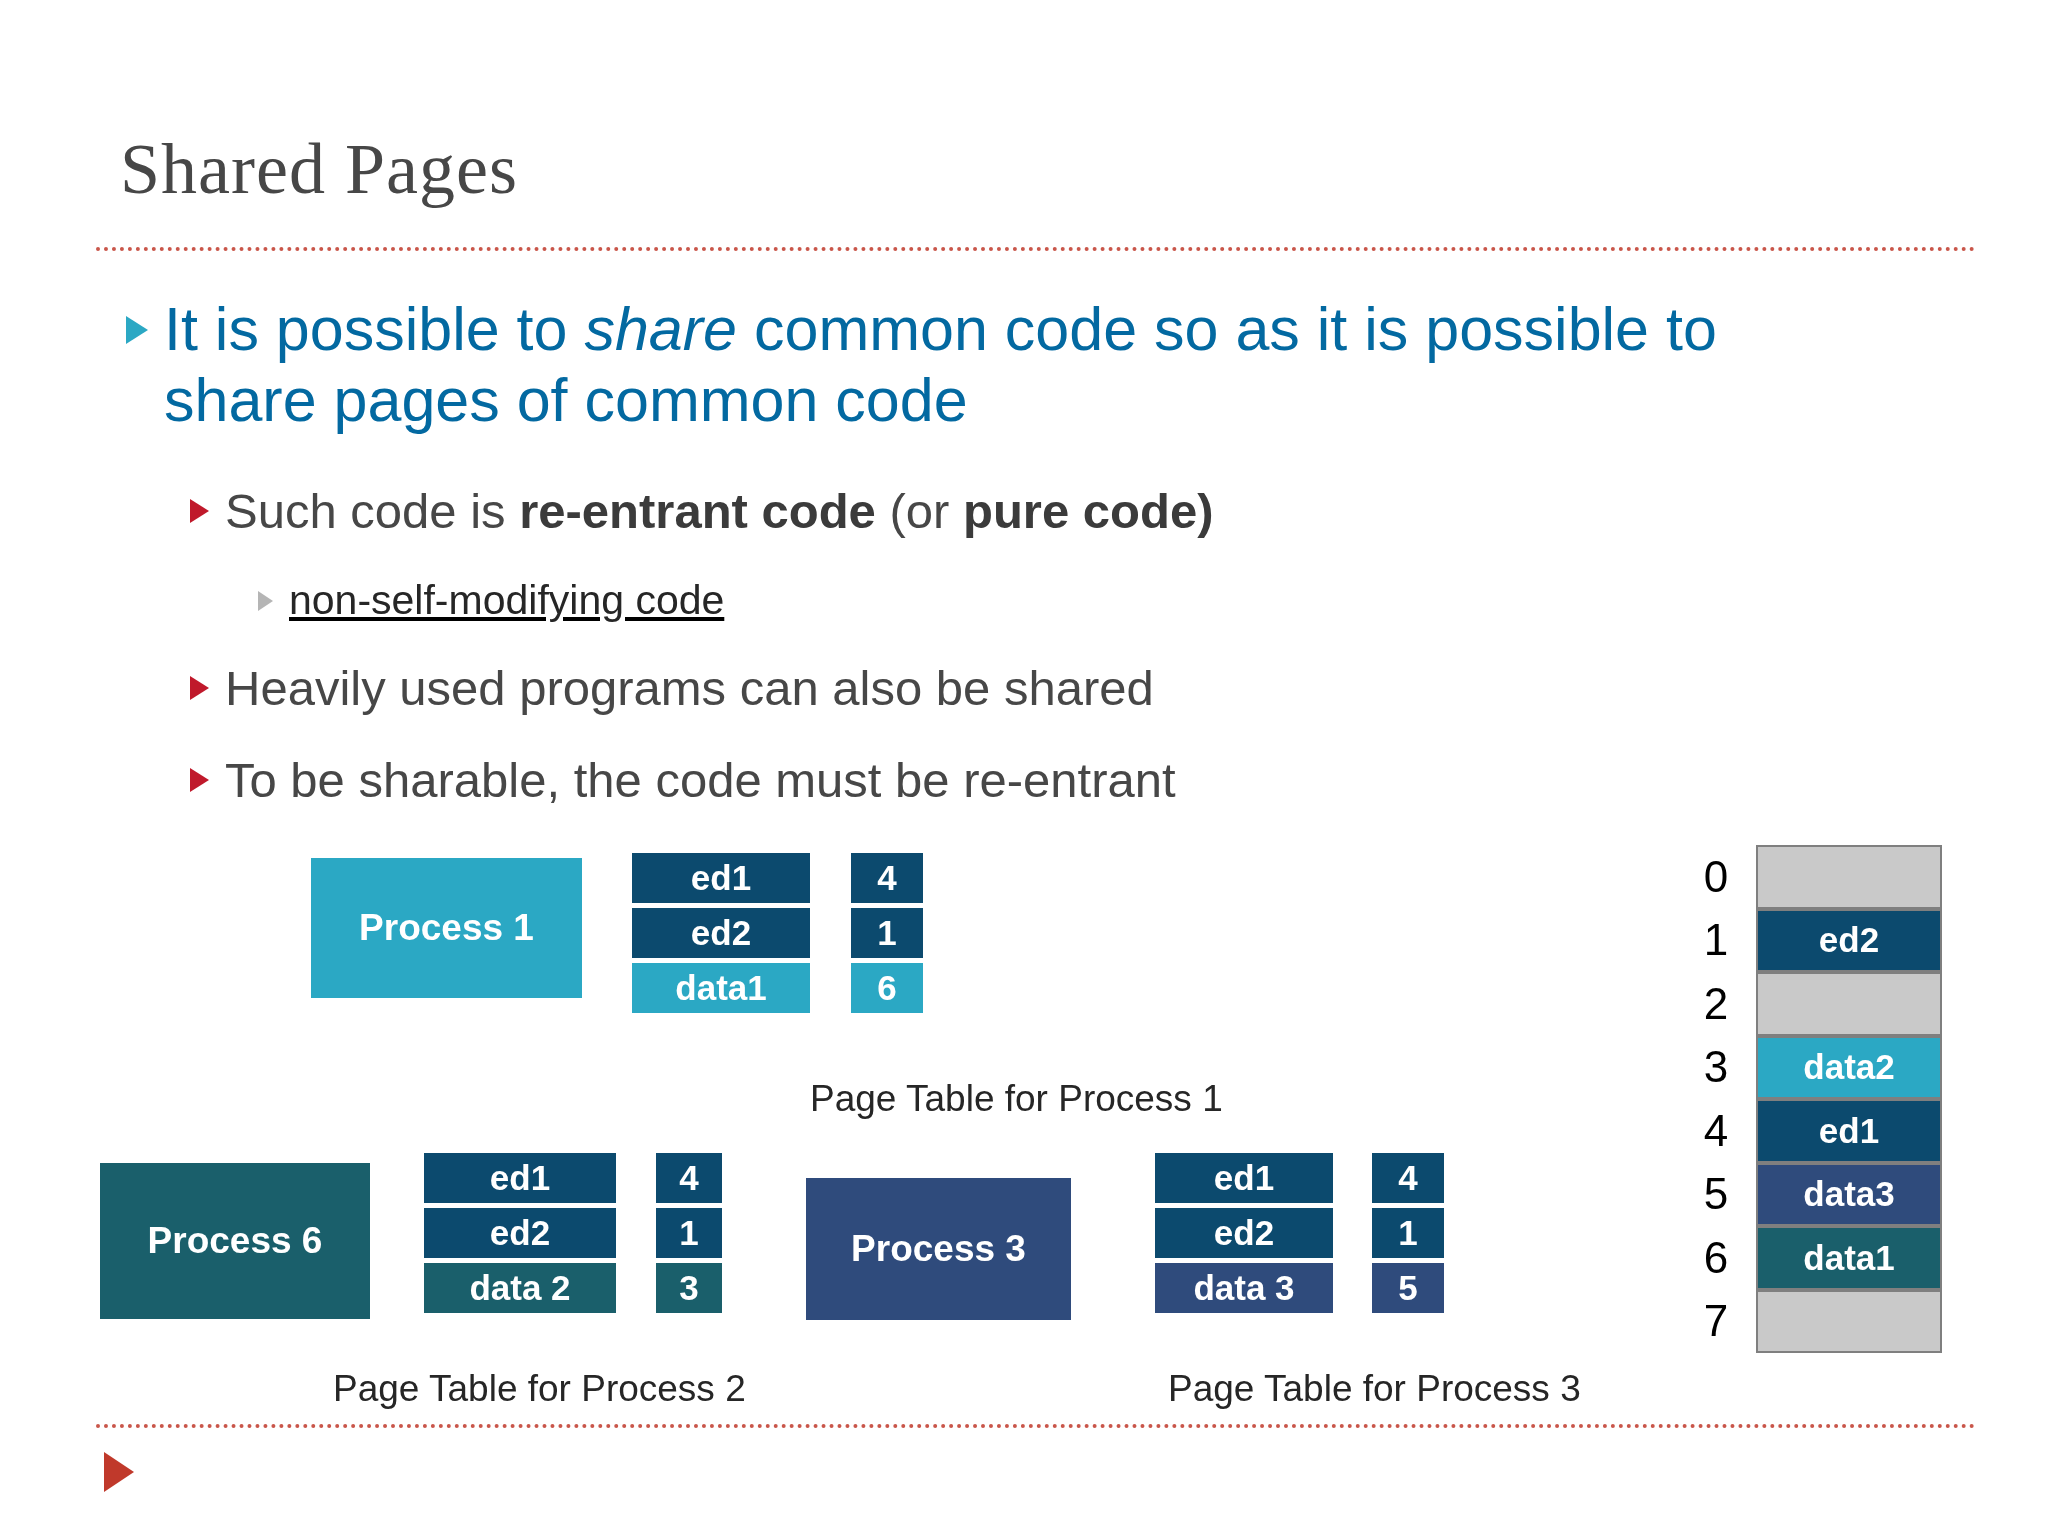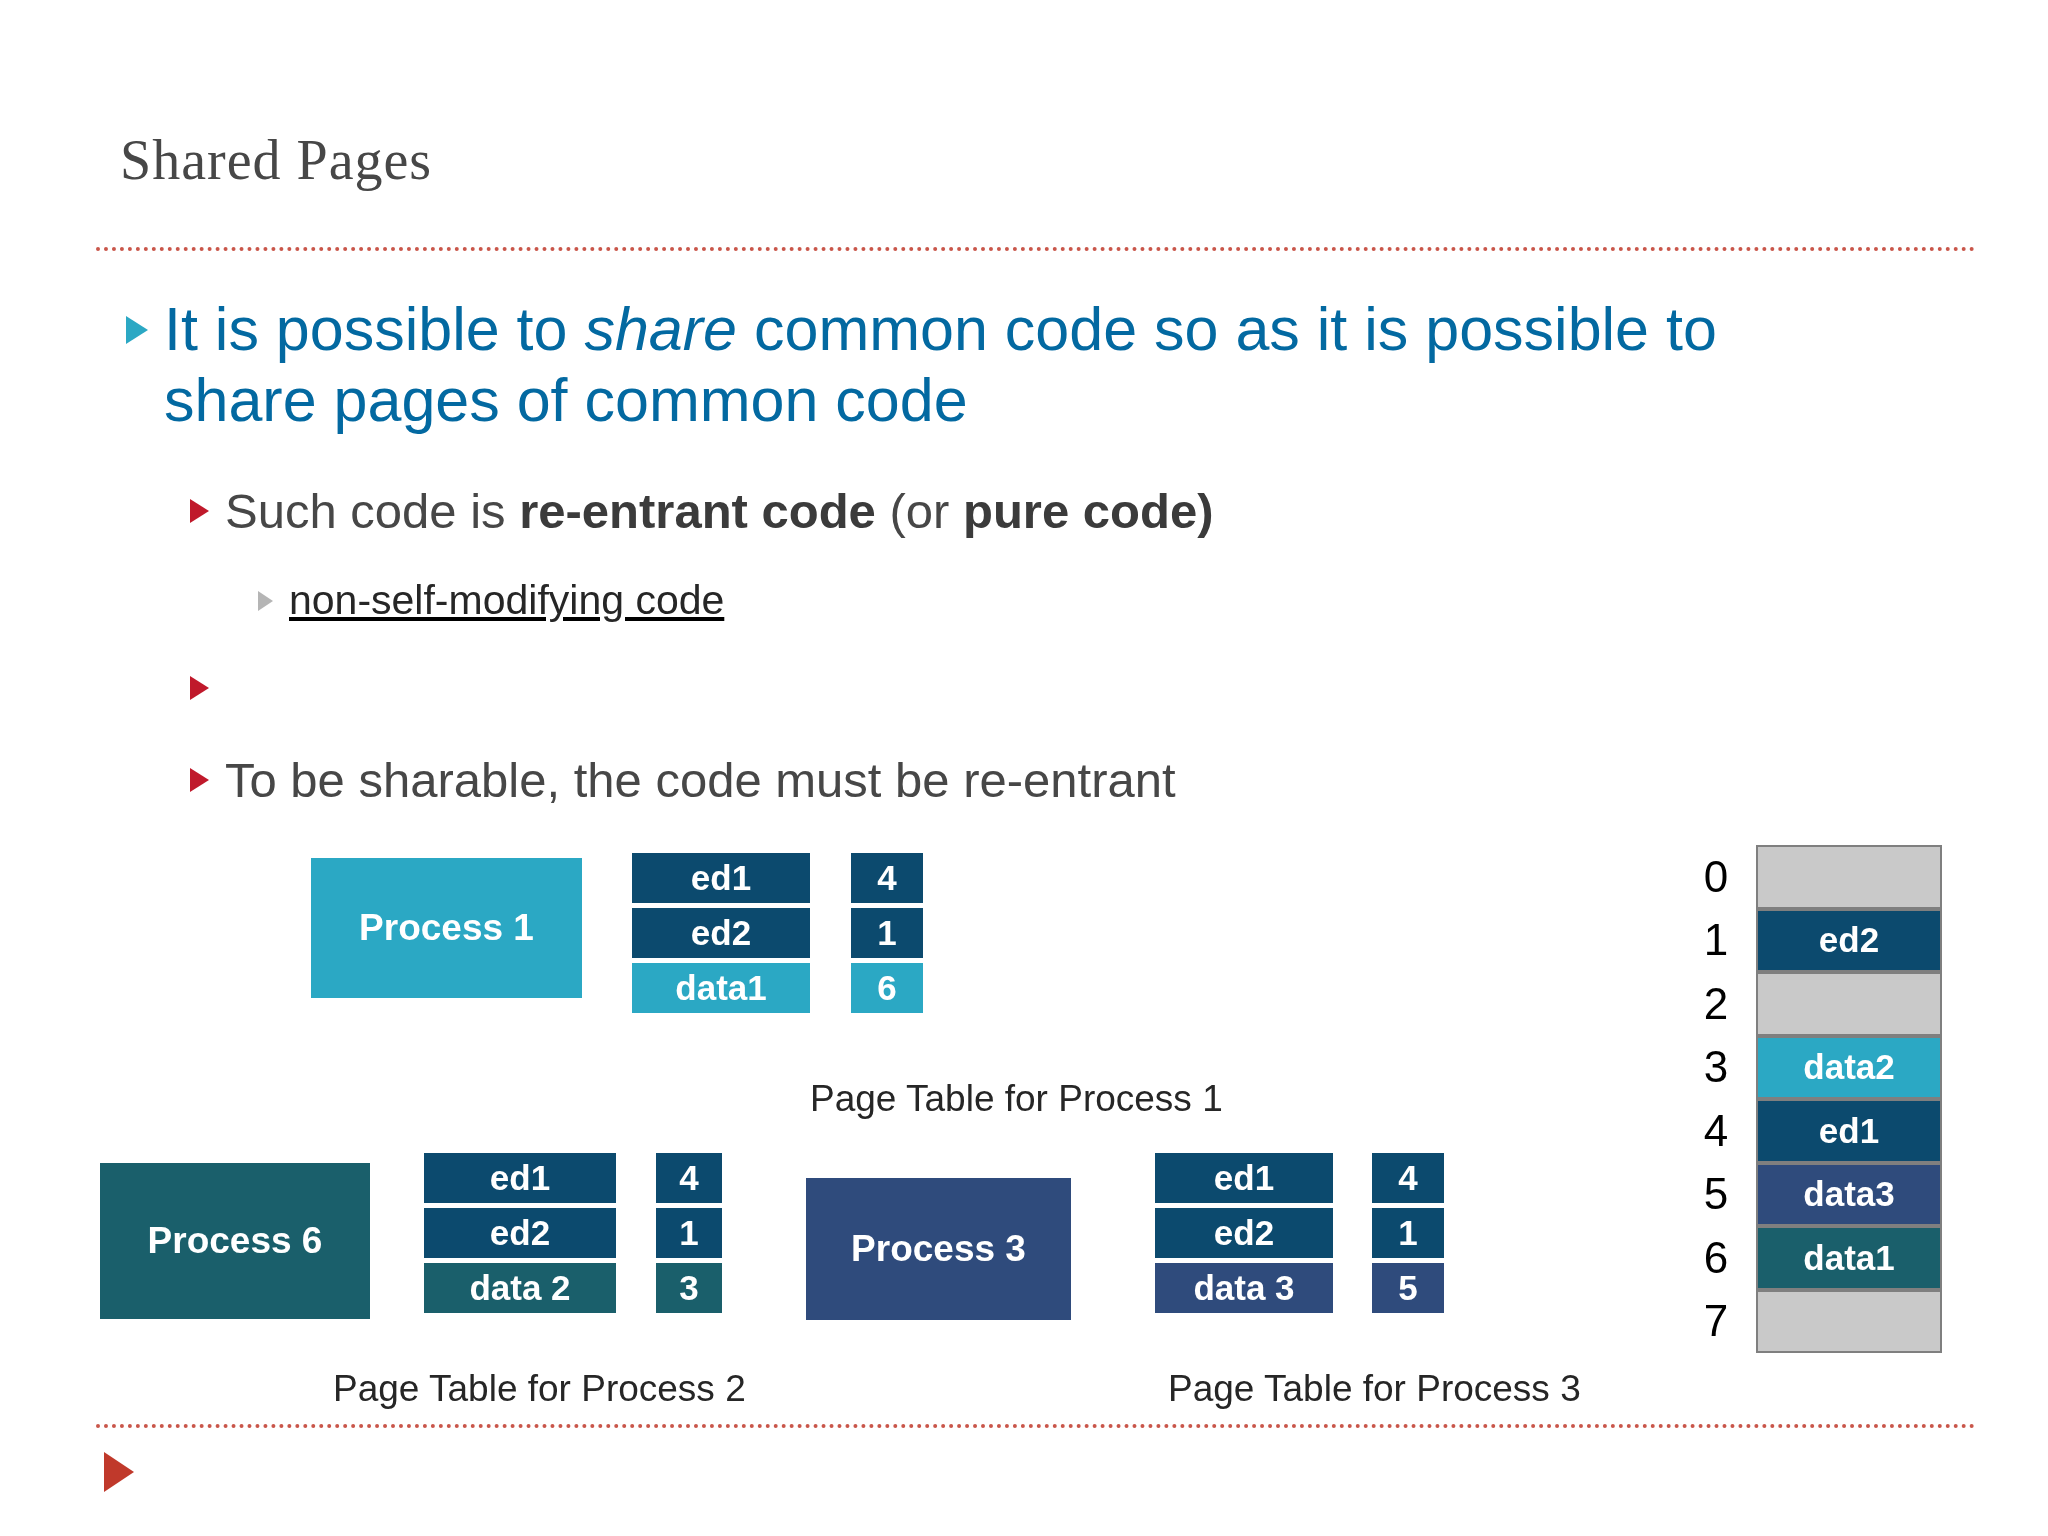--- a/index.html
+++ b/index.html
@@ -5,21 +5,21 @@
   html,body{margin:0;padding:0;}
   body{
     width:2048px;height:1536px;background:#ffffff;
     font-family:"Liberation Sans",sans-serif;
     overflow:hidden;position:relative;
   }
   
   .title{
     position:absolute;left:120px;top:128px;
     font-family:"Liberation Serif",serif;
-    font-size:56px;color:#474747;letter-spacing:1px;
+    font-size:72px;color:#474747;letter-spacing:1px;
     white-space:nowrap;
   }
   .rule-top{
     position:absolute;left:96px;top:247px;width:1880px;height:0;
     border-top:4px dotted #c0392b;opacity:.85;
   }
   .rule-bottom{
     position:absolute;left:96px;top:1424px;width:1880px;height:0;
     border-top:4px dotted #c0392b;opacity:.85;
   }
@@ -130,20 +130,21 @@
   <span class="txt"><span>Such code is </span><b>re-entrant code</b><span> (or </span><b>pure code)</b></span>
 </div>
 
 <div class="bullet b3">
   <span class="tri l3"></span>
   <span class="txt">non-self-modifying code</span>
 </div>
 
 <div class="bullet b4">
   <span class="tri l2"></span>
+  <span class="txt">Heavily used programs can also be shared</span>
 </div>
 
 <div class="bullet b5">
   <span class="tri l2"></span>
   <span class="txt">To be sharable, the code must be re-entrant</span>
 </div>
 
 <div class="proc-box" id="proc1">Process 1</div>
 <div class="proc-box" id="proc2">Process 6</div>
 <div class="proc-box" id="proc3">Process 3</div>

